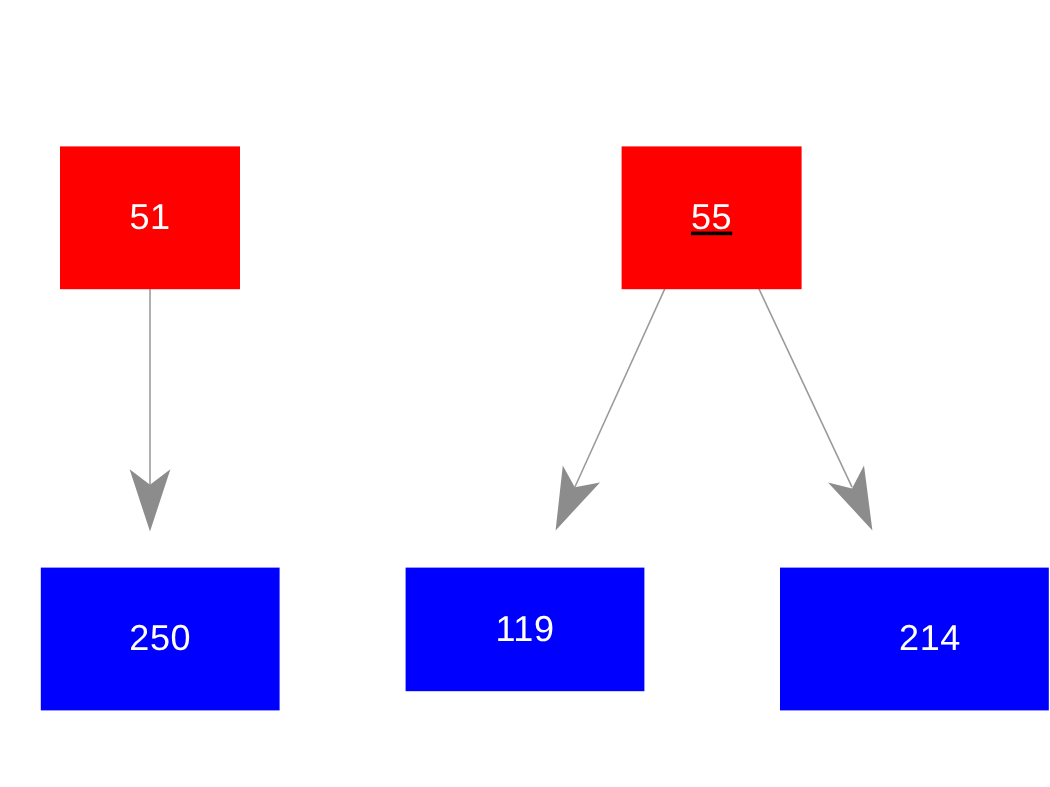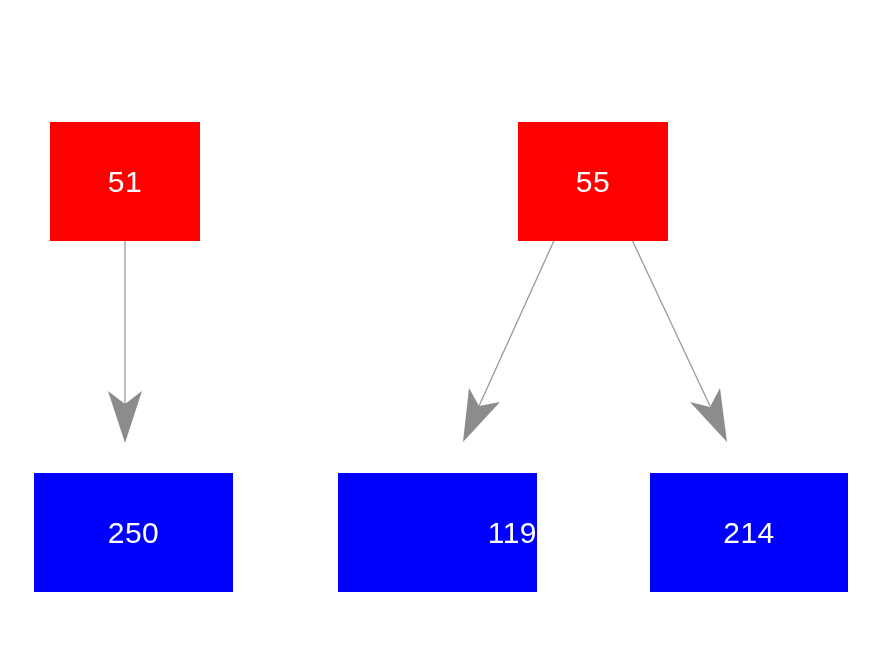--- a/index.html
+++ b/index.html
@@ -36,22 +36,22 @@
   .node .label {
     color: #ffffff;
     font-size: 30px;
     line-height: 1;
     letter-spacing: 0.5px;
   }
   
   .node-51  { left: 50px;  top: 93px;  width: 150px; height: 119px; }
   .node-55  { left: 518px; top: 93px;  width: 150px; height: 119px; }
   .node-250 { left: 34px;  top: 444px; width: 199px; height: 119px; }
-  .node-119 { left: 338px; top: 444px; width: 199px; height: 119px; justify-content: flex-end; }
-  .node-214 { left: 650px; top: 444px; width: 198px; height: 119px; }
+  .node-119 { left: 338px; top: 444px; width: 199px; height: 103px; }
+  .node-214 { left: 650px; top: 444px; width: 198px; height: 119px; padding-left: 26px; }
 </style>
 </head>
 <body>
 
 <div class="canvas">
 
   <svg class="edge-layer" viewBox="0 0 875 656">
     <g>
       <line class="edge-line" x1="125" y1="212" x2="125" y2="405" stroke="#9a9a9a"></line>
       <polygon points="125,443 108,391 125,404 142,391" fill="#8c8c8c"></polygon>
@@ -63,21 +63,21 @@
     <g>
       <line class="edge-line" x1="619" y1="212" x2="710" y2="406" stroke="#9a9a9a"></line>
       <polygon points="727,442 720,388 710,407 690,402" fill="#8c8c8c"></polygon>
     </g>
   </svg>
 
   <div class="node node-51" style="background: rgb(255, 0, 0);">
     <span class="label" style="color: rgb(255, 255, 255);">51</span>
   </div>
 
-  <div class="node node-55" style="background: rgb(255, 0, 0);">
+  <div class="node node-55" style="background: rgb(255, 0, 0); text-decoration: underline;">
     <span class="label" style="color: rgb(255, 255, 255);">55</span>
   </div>
 
   <div class="node node-250" style="background: rgb(0, 0, 255);">
     <span class="label" style="color: rgb(255, 255, 255);">250</span>
   </div>
 
   <div class="node node-119" style="background: rgb(0, 0, 255);">
     <span class="label" style="color: rgb(255, 255, 255);">119</span>
   </div>

